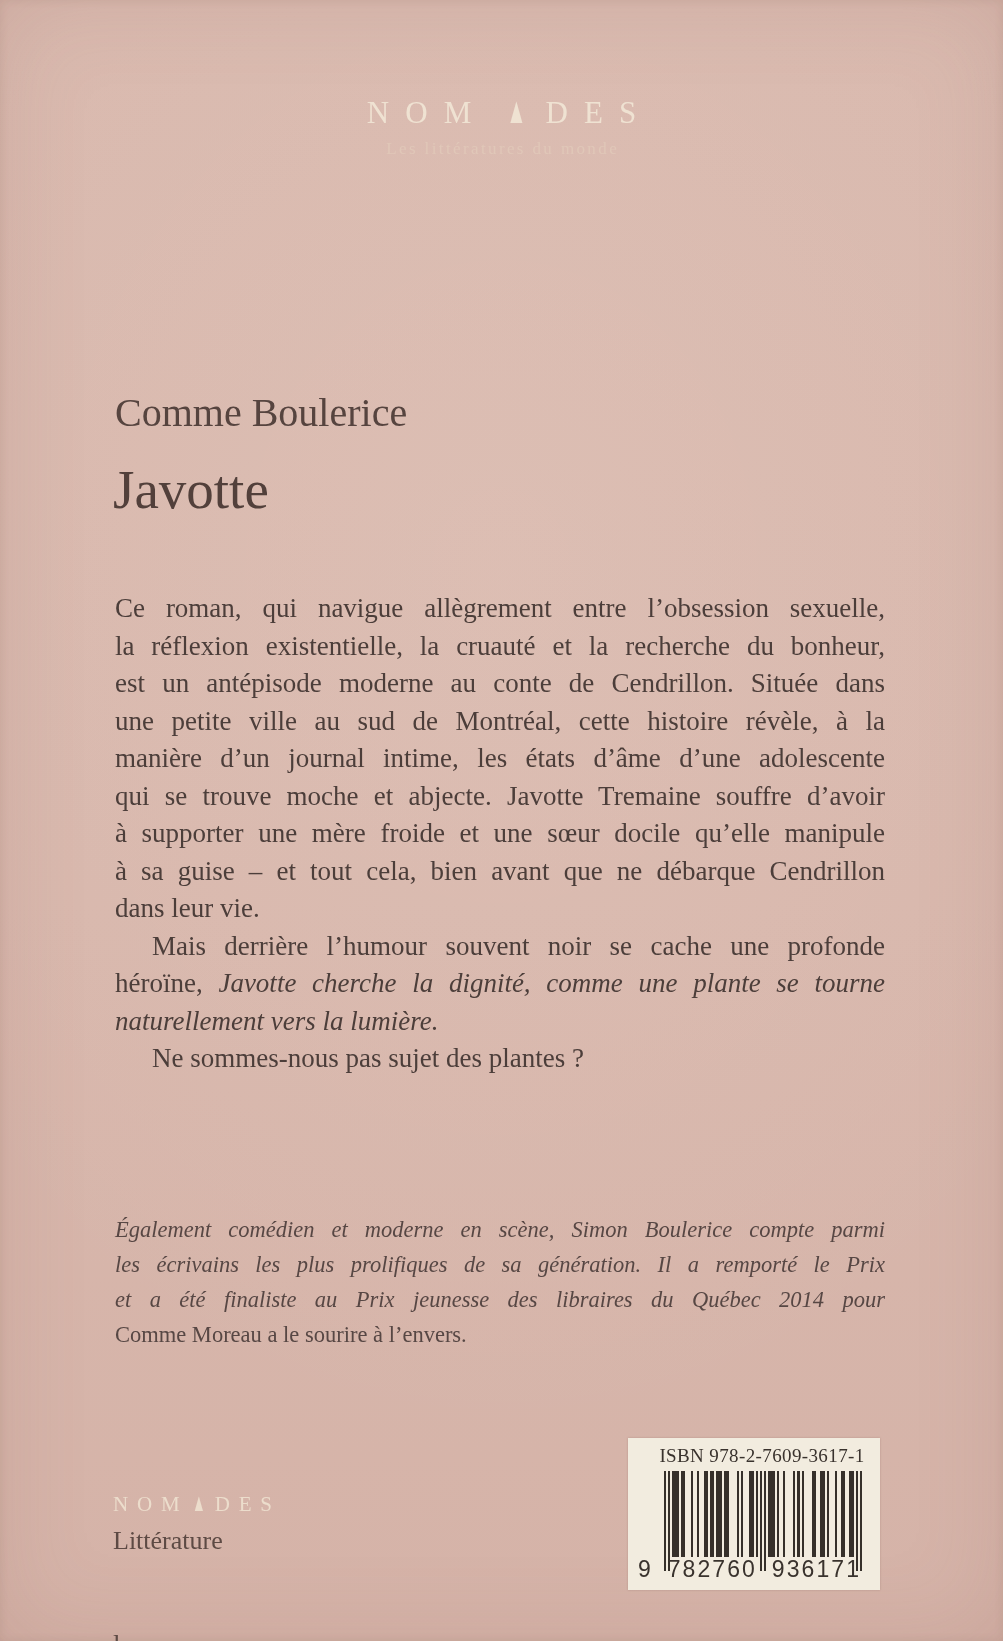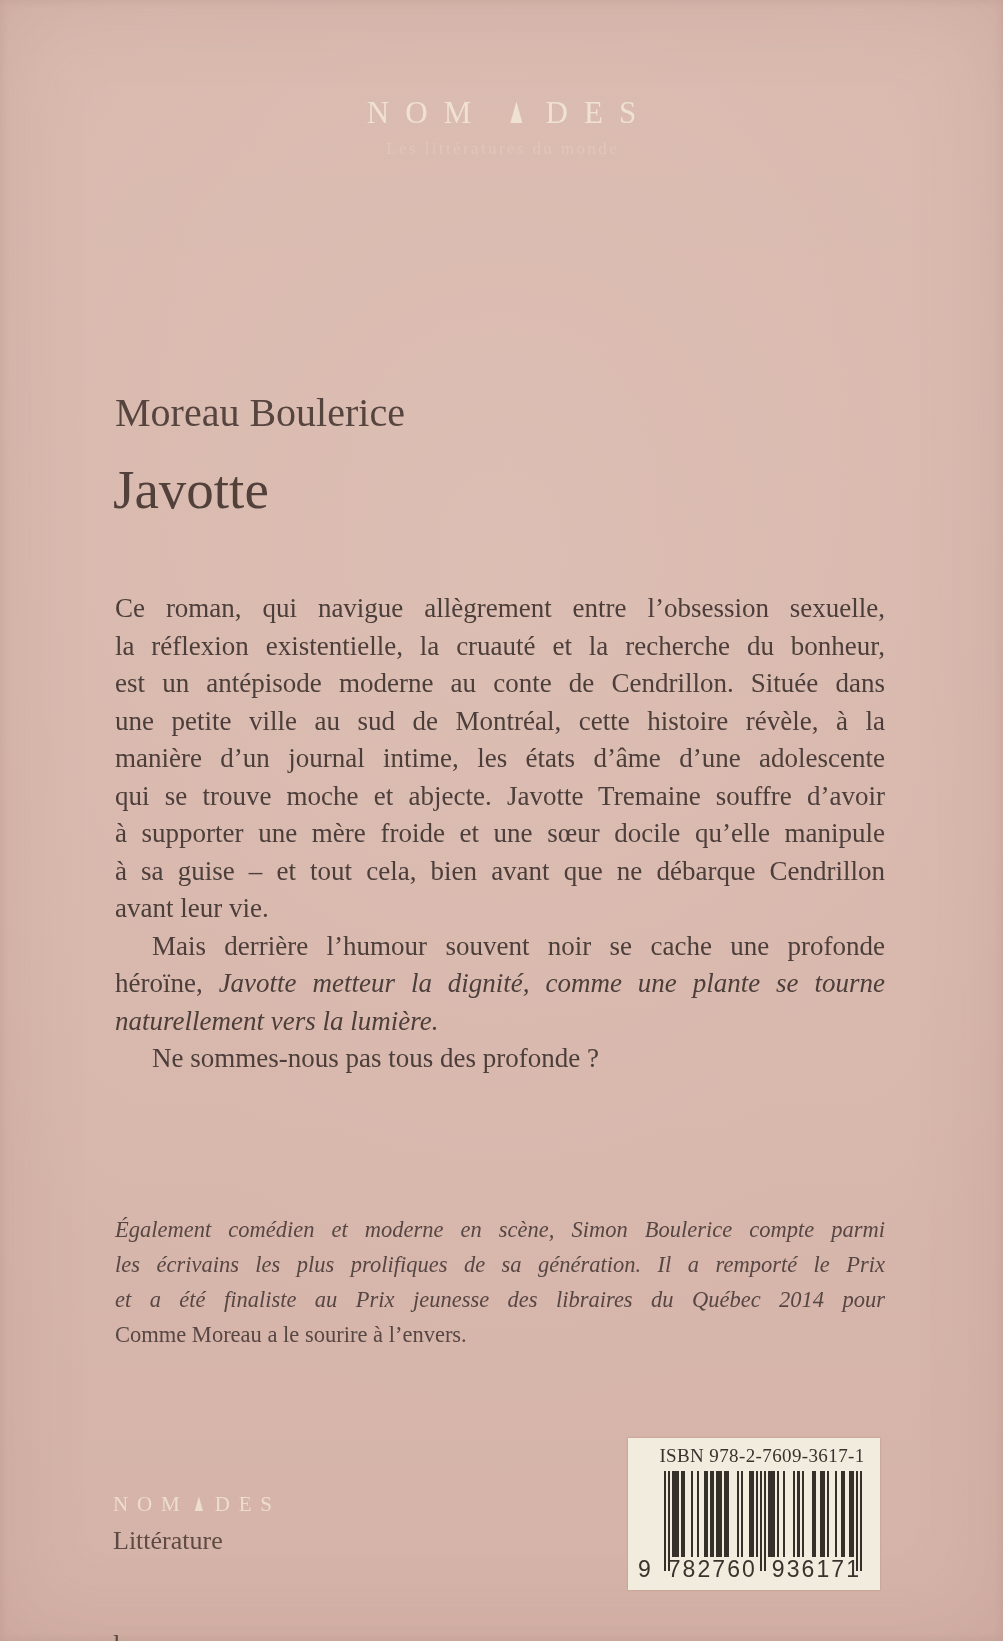--- a/index.html
+++ b/index.html
@@ -46,42 +46,42 @@
 </head>
 <body>
 
 <div class="cover">
 
   <header class="logo-top">
     <div class="logo-word"><span>NOM</span><span class="tent">▲</span><span>DES</span></div>
     <div class="logo-tagline">Les littératures du monde</div>
   </header>
 
-  <div class="author">Moreau Boulerice</div>
+  <div class="author">Comme Boulerice</div>
   <h1 class="title">Javotte</h1>
 
   <section class="textblock synopsis">
       <div class="para">
         <div class="tline"><span>Ce roman, qui navigue allègrement entre l’obsession sexuelle,</span></div>
         <div class="tline"><span>la réflexion existentielle, la cruauté et la recherche du bonheur,</span></div>
         <div class="tline"><span>est un antépisode moderne au conte de Cendrillon. Située dans</span></div>
         <div class="tline"><span>une petite ville au sud de Montréal, cette histoire révèle, à la</span></div>
         <div class="tline"><span>manière d’un journal intime, les états d’âme d’une adolescente</span></div>
         <div class="tline"><span>qui se trouve moche et abjecte. Javotte Tremaine souffre d’avoir</span></div>
         <div class="tline"><span>à supporter une mère froide et une sœur docile qu’elle manipule</span></div>
         <div class="tline"><span>à sa guise – et tout cela, bien avant que ne débarque Cendrillon</span></div>
-        <div class="tline last"><span>avant leur vie.</span></div>
+        <div class="tline last"><span>dans leur vie.</span></div>
       </div>
       <div class="para indent">
         <div class="tline"><span>Mais derrière l’humour souvent noir se cache une profonde</span></div>
-        <div class="tline"><span>héroïne, </span><span class="st-italic">Javotte metteur la dignité, comme une plante se tourne</span></div>
+        <div class="tline"><span>héroïne, </span><span class="st-italic">Javotte cherche la dignité, comme une plante se tourne</span></div>
         <div class="tline last"><span class="st-italic">naturellement vers la lumière.</span></div>
       </div>
       <div class="para indent">
-        <div class="tline last"><span>Ne sommes-nous pas tous des profonde ?</span></div>
+        <div class="tline last"><span>Ne sommes-nous pas sujet des plantes ?</span></div>
       </div>
     </section>
 
   <section class="textblock bio">
       <div class="tline"><span>Également comédien et moderne en scène, Simon Boulerice compte parmi</span></div>
       <div class="tline"><span>les écrivains les plus prolifiques de sa génération. Il a remporté le Prix</span></div>
       <div class="tline"><span>et a été finaliste au Prix jeunesse des libraires du Québec 2014 pour</span></div>
       <div class="tline last"><span class="st-roman">Comme Moreau a le sourire à l’envers.</span></div>
     </section>
 

